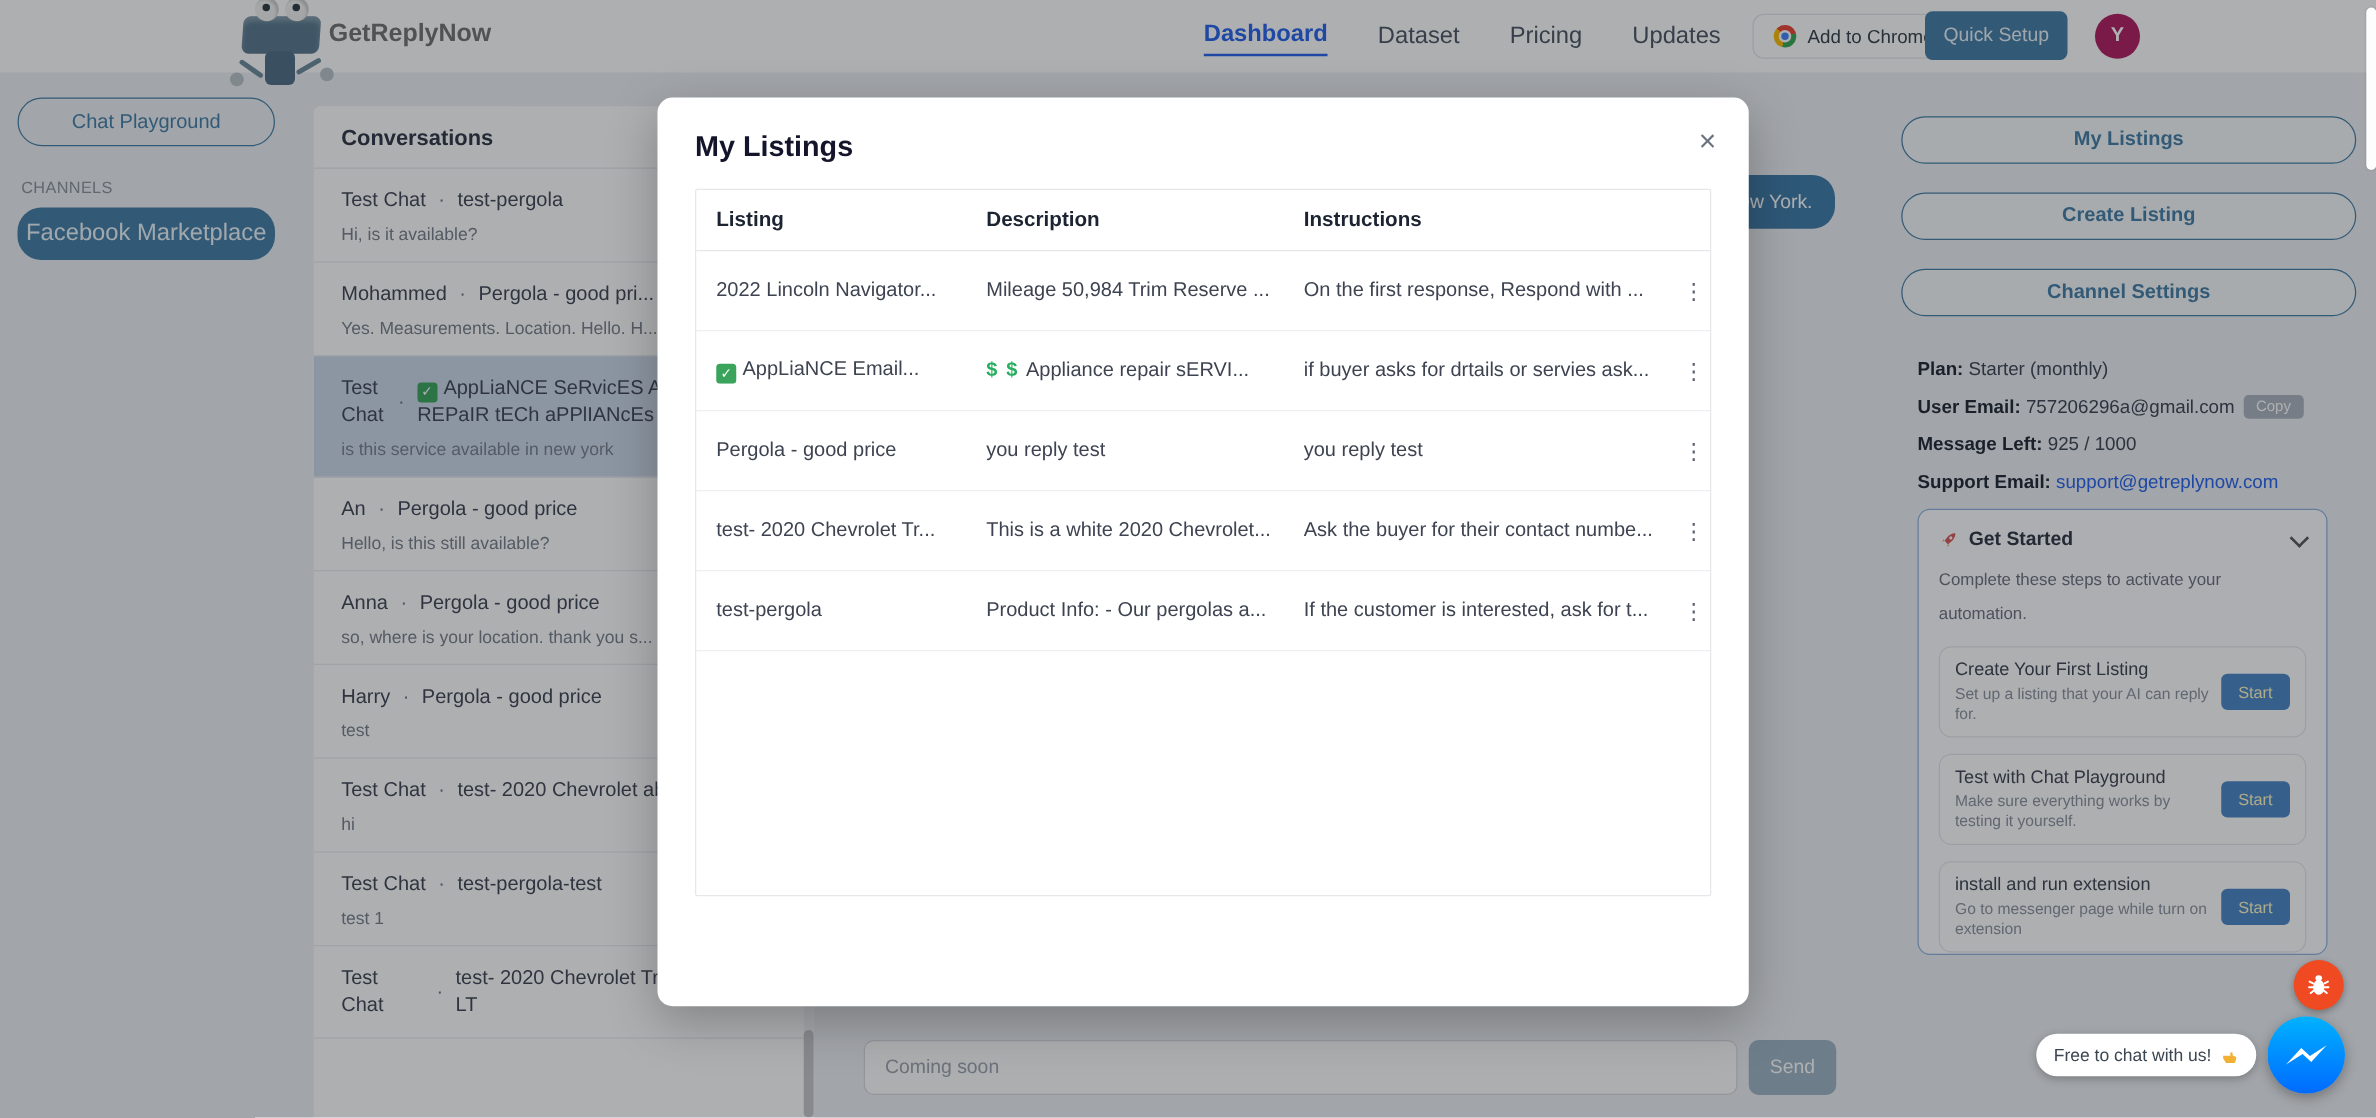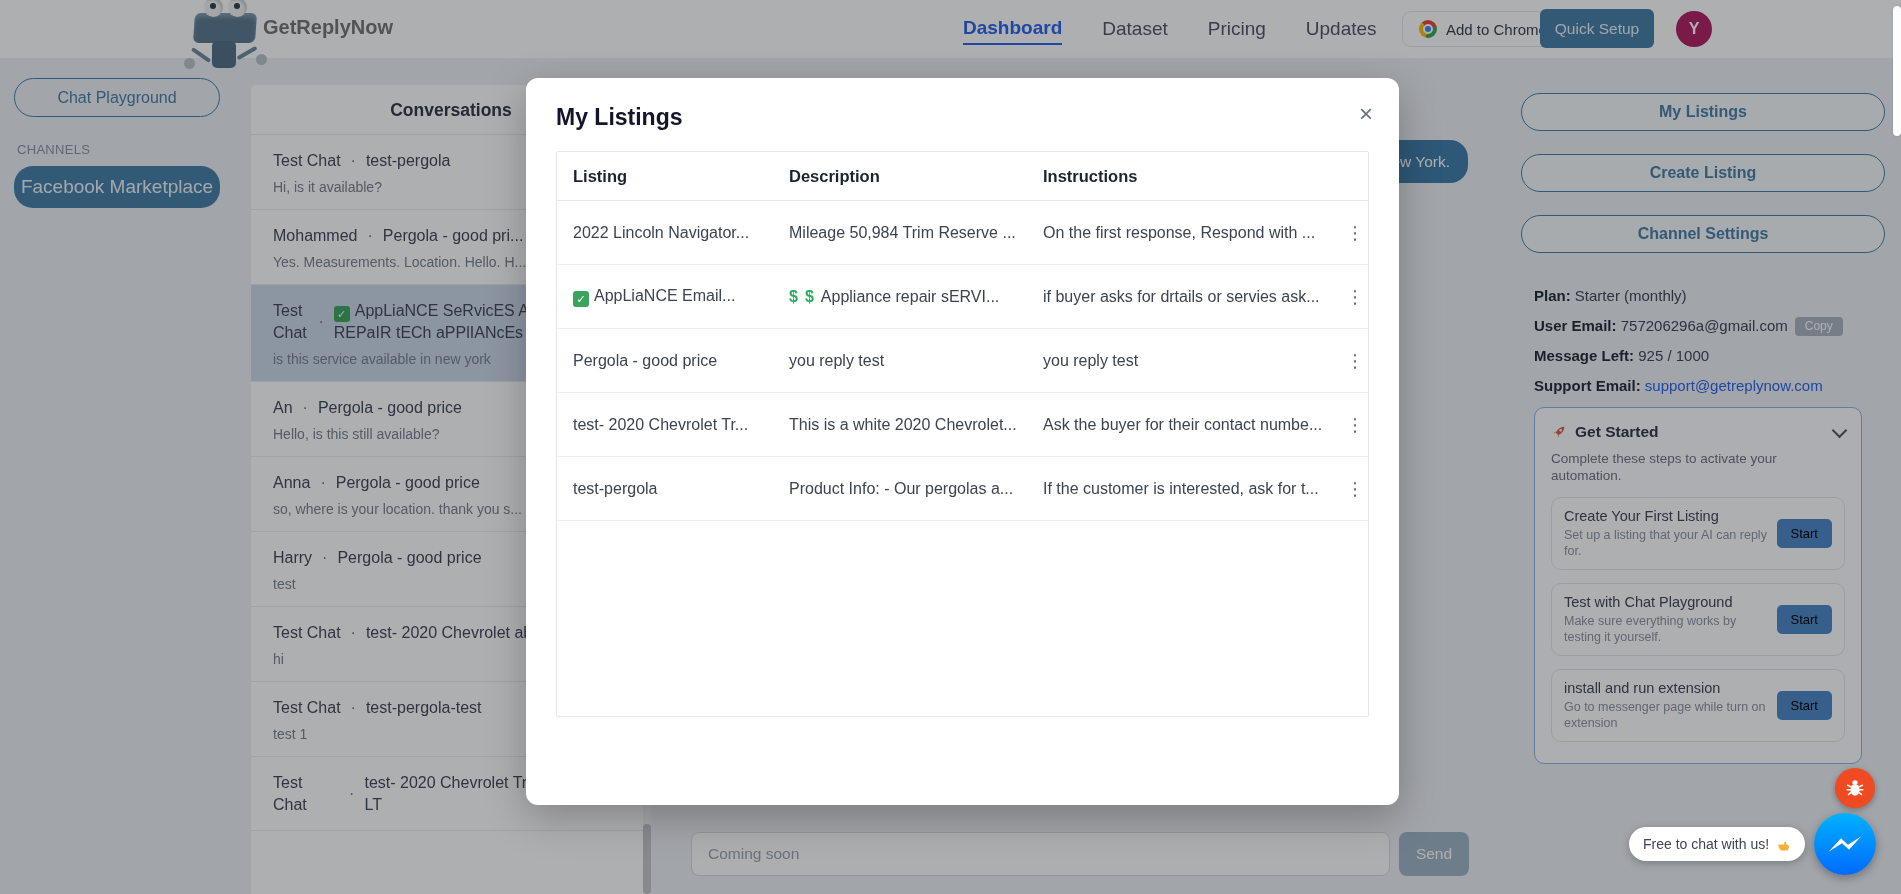--- a/index.html
+++ b/index.html
@@ -34,21 +34,21 @@
 
   
   .playground-btn{position:absolute;left:14px;top:78px;width:206px;height:39px;border:1px solid #447fa6;border-radius:20px;
       color:#447fa6;font-weight:normal;font-size:16px;display:flex;align-items:center;justify-content:center;box-sizing:border-box;}
   .channels-label{position:absolute;left:17px;top:142px;font-size:13px;color:#8b929c;letter-spacing:.3px;}
   .fb-btn{position:absolute;left:14px;top:166px;width:206px;height:42px;background:#447fa6;border-radius:19px;
       color:#ecf4f9;font-size:19px;display:flex;align-items:center;justify-content:center;}
 
   
   .conv-panel{position:absolute;left:251px;top:85px;width:400px;height:809px;background:#fff;border-radius:5px 5px 0 0;overflow:hidden;}
-  .conv-header{padding:15px 22px 13px;font-size:17.5px;font-weight:bold;color:#2d3643;border-bottom:1px solid #e8eaed;text-align:center;}
+  .conv-header{padding:15px 22px 13px;font-size:17.5px;font-weight:bold;color:#2d3643;border-bottom:1px solid #e8eaed;}
   .conv-item{padding:15px 22px 14px;border-bottom:1px solid #e9ebee;cursor:pointer;}
   .conv-item.selected{background:#ccd9e9;}
   .conv-title{display:flex;align-items:center;column-gap:10px;font-size:16px;line-height:22px;color:#3f4754;}
   .c-dot{color:#6b7280;}
   .c-meta{font-size:12.5px;color:#9aa1ab;margin-left:4px;}
   .c-preview{margin-top:7px;font-size:14px;color:#77808c;white-space:nowrap;overflow:hidden;}
   .check-badge{display:inline-block;width:16px;height:16px;background:#3aa45c;border-radius:3px;color:#fff;
       font-size:11px;line-height:16px;text-align:center;vertical-align:-2px;margin-right:5px;}
   .conv-scroll{position:absolute;right:0;top:0;width:8px;height:809px;background:#f4f5f6;}
   .conv-thumb{position:absolute;right:0;bottom:0;width:8px;height:70px;background:#c3c7cc;border-radius:4px;}
@@ -66,27 +66,27 @@
   .side-btn{position:absolute;left:1521px;width:364px;height:38px;border:1px solid #447fa6;border-radius:19px;background:#f6f9fb;
       color:#447fa6;font-weight:bold;font-size:16px;display:flex;align-items:center;justify-content:center;box-sizing:border-box;}
   .info{position:absolute;left:1534px;top:281px;width:352px;font-size:15px;color:#3c4552;line-height:30px;}
   .info b{color:#1f2733;}
   .copy-chip{display:inline-block;background:#aab4bf;color:#fff;font-size:12px;line-height:19px;padding:0 10px;border-radius:4px;margin-left:7px;vertical-align:1px;}
   .link{color:#2563eb;}
   .gs-card{position:absolute;left:1534px;top:407px;width:328px;height:357px;border:1.5px solid #8fb3de;border-radius:10px;
       background:#fcfdff;box-sizing:border-box;padding:15px 16px;}
   .gs-head{display:flex;align-items:center;gap:8px;font-size:15.5px;font-weight:bold;color:#2d3643;}
   .gs-chevron{margin-left:auto;width:9px;height:9px;border-right:2px solid #555;border-bottom:2px solid #555;transform:rotate(45deg);margin-top:-4px;}
-  .gs-sub{margin-top:9px;font-size:13.5px;color:#6b7280;line-height:17px;}
+  .gs-sub{margin-top:9px;font-size:13.5px;color:#6b7280;line-height:27px;}
   .gs-step{margin-top:13px;border:1px solid #e3e7ec;border-radius:10px;background:#fff;padding:10px 12px;
       display:flex;align-items:center;gap:8px;}
   .gs-step-txt{flex:1;min-width:0;}
   .gs-step-title{font-size:14.5px;color:#3c4552;}
   .gs-step-desc{margin-top:3px;font-size:12.5px;color:#8a93a0;line-height:16px;}
-  .start-btn{flex:none;background:#4a86c6;color:#000000;font-size:13px;padding:7px 14px;border-radius:5px;}
+  .start-btn{flex:none;background:#4a86c6;color:#fef9c3;font-size:13px;padding:7px 14px;border-radius:5px;}
 
   
   .overlay{position:absolute;inset:0;background:rgba(18,21,26,.34);z-index:50;}
   .modal{position:absolute;left:526px;top:78px;width:873px;height:727px;background:#fff;border-radius:12px;z-index:60;
       box-shadow:0 12px 40px rgba(0,0,0,.25);box-sizing:border-box;padding:26px 30px;}
   .modal-title{font-size:23px;font-weight:bold;color:#14152a;}
   .modal-close{position:absolute;top:24px;right:26px;font-size:24px;color:#6b7280;line-height:1;cursor:pointer;}
   .tabs{margin-top:18px;display:flex;gap:12px;}
   .tab{padding:10px 19px;border-radius:6px;font-size:16px;}
   .tab.active{background:#2563eb;color:#fff;}

